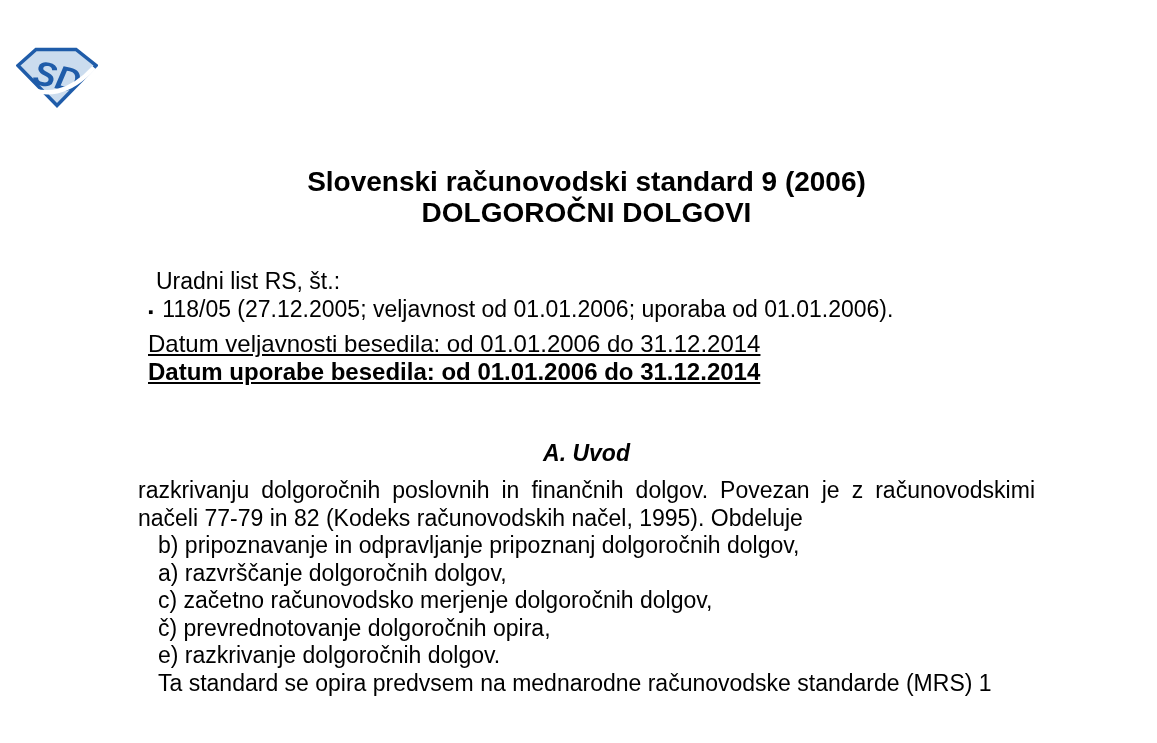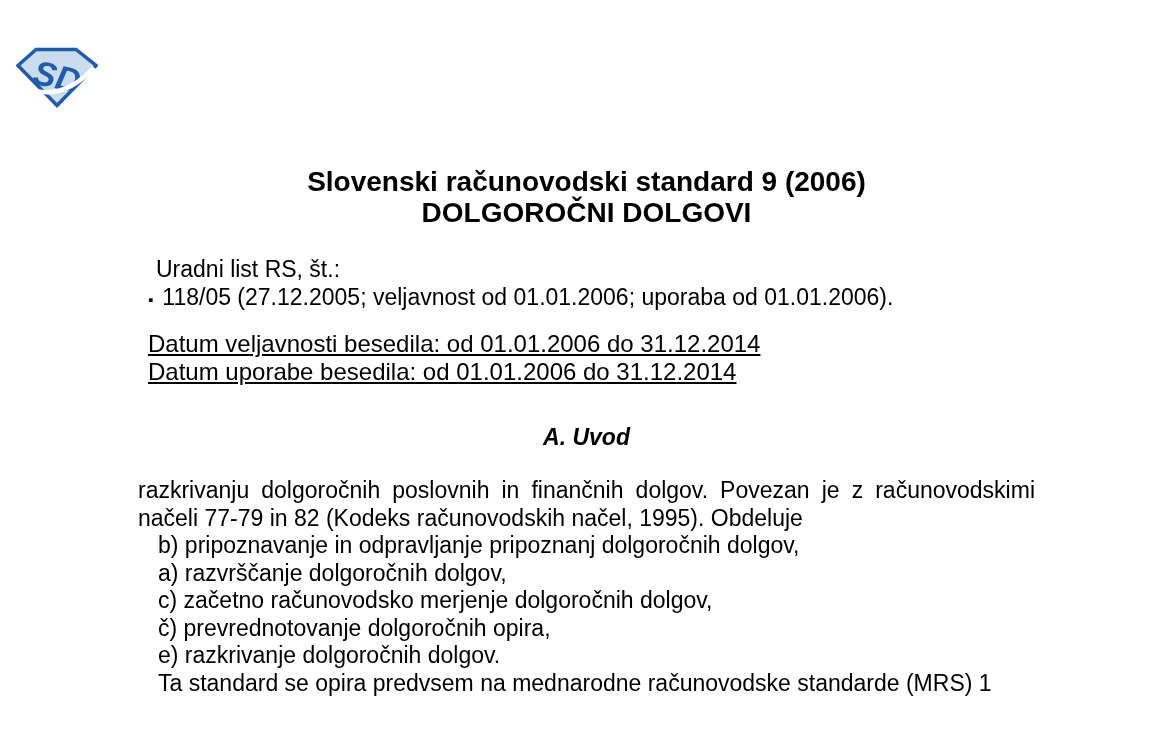--- a/index.html
+++ b/index.html
@@ -31,40 +31,40 @@
     width: 897px;
   }
   .title-block {
     top: 166px;
     text-align: center;
     font-weight: bold;
     font-size: 28px;
     line-height: 31px;
   }
   .gazette {
-    top: 255px;
+    top: 267px;
     font-size: 23px;
     line-height: 28px;
   }
   .gazette-label { padding-left: 18px; }
   .gazette-entry { padding-left: 10px; }
   .bullet {
     font-size: 15px;
     margin-right: 9px;
   }
   .validity {
     top: 330px;
     font-size: 24px;
     line-height: 27.5px;
   }
   .validity > div {
     padding-left: 10px;
     text-decoration: underline;
   }
-  .validity .application { font-weight: normal; }
+  .validity .application { font-weight: bold; }
   .section-heading {
     top: 424px;
     text-align: center;
     font-weight: bold;
     font-style: italic;
     font-size: 23px;
     line-height: 27px;
   }
   .body-text {
     top: 477px;
@@ -99,21 +99,21 @@
     <div class="gazette-entry">
       <span class="bullet">▪</span><span>118/05 (27.12.2005; veljavnost od 01.01.2006; uporaba od 01.01.2006).</span>
     </div>
   </div>
 
   <div class="content validity" style="position:absolute;">
     <div class="effective">Datum veljavnosti besedila: od 01.01.2006 do 31.12.2014</div>
     <div class="application">Datum uporabe besedila: od 01.01.2006 do 31.12.2014</div>
   </div>
 
-  <div class="content section-heading" style="position:absolute;">A. Uvod</div>
+  <div class="content section-heading" style="position:absolute;margin-top:16px;">A. Uvod</div>
 
   <div class="content body-text" style="position:absolute;">
     <div class="jline">razkrivanju dolgoročnih poslovnih in finančnih dolgov. Povezan je z računovodskimi</div>
     <div>načeli 77-79 in 82 (Kodeks računovodskih načel, 1995). Obdeluje</div>
     <div class="li">b) pripoznavanje in odpravljanje pripoznanj dolgoročnih dolgov,</div>
     <div class="li">a) razvrščanje dolgoročnih dolgov,</div>
     <div class="li">c) začetno računovodsko merjenje dolgoročnih dolgov,</div>
     <div class="li">č) prevrednotovanje dolgoročnih opira,</div>
     <div class="li">e) razkrivanje dolgoročnih dolgov.</div>
     <div class="indent">Ta standard se opira predvsem na mednarodne računovodske standarde (MRS) 1</div>

